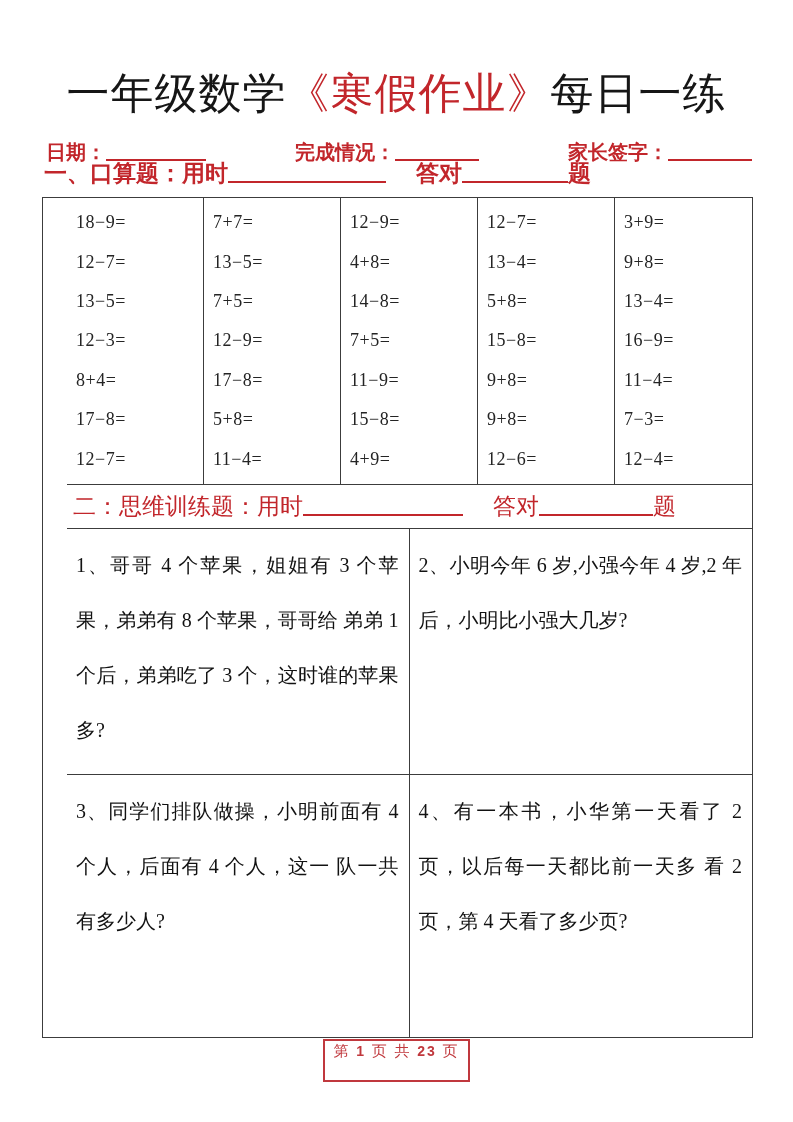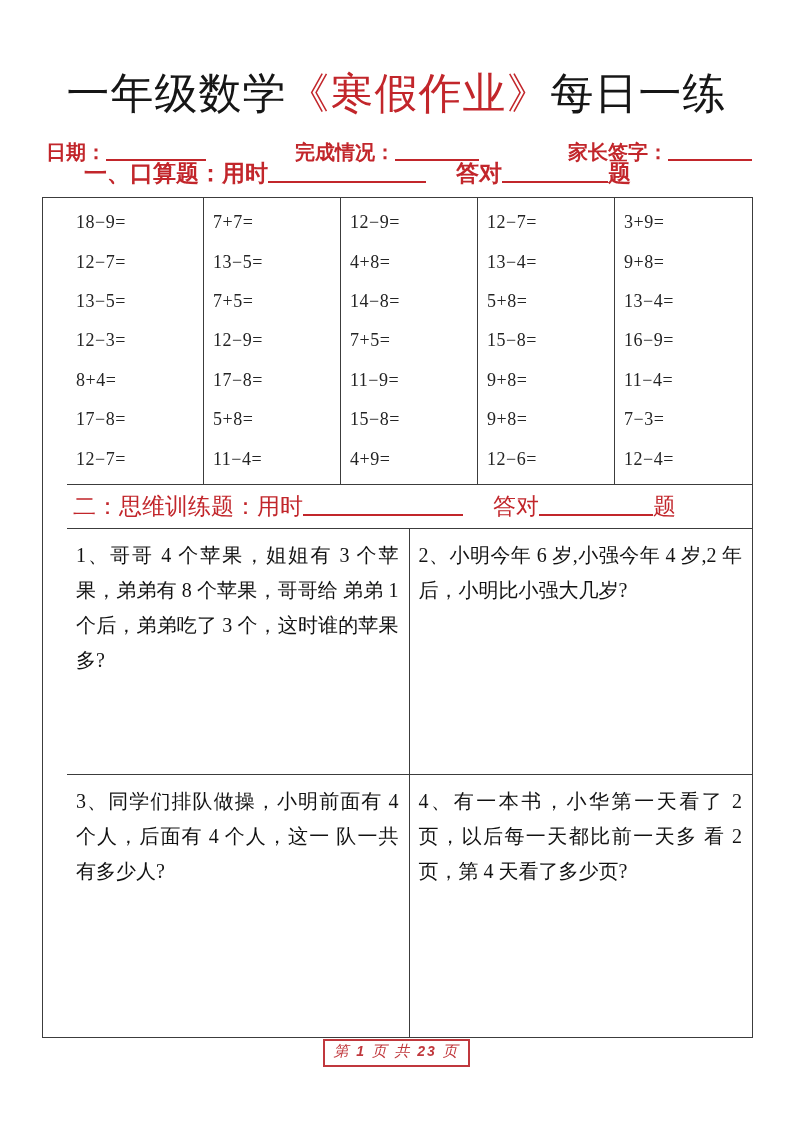--- a/index.html
+++ b/index.html
@@ -35,21 +35,21 @@
     display:inline-block;border-bottom:2px solid var(--red);
     height:16px;vertical-align:baseline;
   }
   .blank.w100{width:100px;} .blank.w85{width:84px;}
   .blank.w158{width:158px;} .blank.w105{width:106px;}
   .blank.w160{width:160px;} .blank.w114{width:114px;}
 
   
   .sec1-heading{
     position:absolute;top:158px;left:44px;
-    color:var(--red);font-weight:700;font-size:23px;white-space:nowrap;margin-left:40px;
+    color:var(--red);font-weight:700;font-size:23px;white-space:nowrap;
   }
   .sec-gap{display:inline-block;width:30px;}
 
   
   .main-box{
     position:absolute;top:197px;left:42px;width:711px;
     border:1px solid var(--border);background:#fff;padding-left:24px;
   }
   .oral-grid{
     display:grid;grid-template-columns:repeat(5,1fr);
@@ -65,33 +65,33 @@
   .sec2-heading{
     height:44px;border-bottom:1px solid var(--border);
     display:flex;align-items:center;padding-left:6px;
     color:var(--red);font-weight:400;font-size:23px;white-space:nowrap;
   }
   .sec2-heading .blank{margin-bottom:-4px;}
   .sec1-heading .blank,.meta-row .blank{margin-bottom:-2px;}
 
   .word-grid{display:grid;grid-template-columns:1fr 1fr;}
   .word-cell{
-    padding:9px 10px 0 9px;font-size:20px;line-height:35px;
+    padding:9px 10px 0 9px;font-size:20px;line-height:55px;
     text-align:justify;color:#121212;
   }
   .word-cell:nth-child(odd){border-right:1px solid var(--border);}
   .word-cell:nth-child(-n+2){border-bottom:1px solid var(--border);height:246px;}
   .word-cell:nth-child(n+3){height:262px;}
 
   
   .footer{position:absolute;top:1039px;left:0;right:0;text-align:center;}
   .footer-box{
     display:inline-block;border:2px solid var(--footer-red);
-    color:var(--footer-red);font-size:15px;padding:1px 8px 4px;
-    letter-spacing:2px;white-space:nowrap;font-style:italic;
+    color:var(--footer-red);font-size:15px;padding:1px 8px 19px;
+    letter-spacing:2px;white-space:nowrap;
   }
   .footer-box .num{
     font-family:"Liberation Sans","DejaVu Sans",sans-serif;
     font-weight:700;font-size:14px;
   }
 </style>
 </head>
 <body>
 
 <div class="page">

